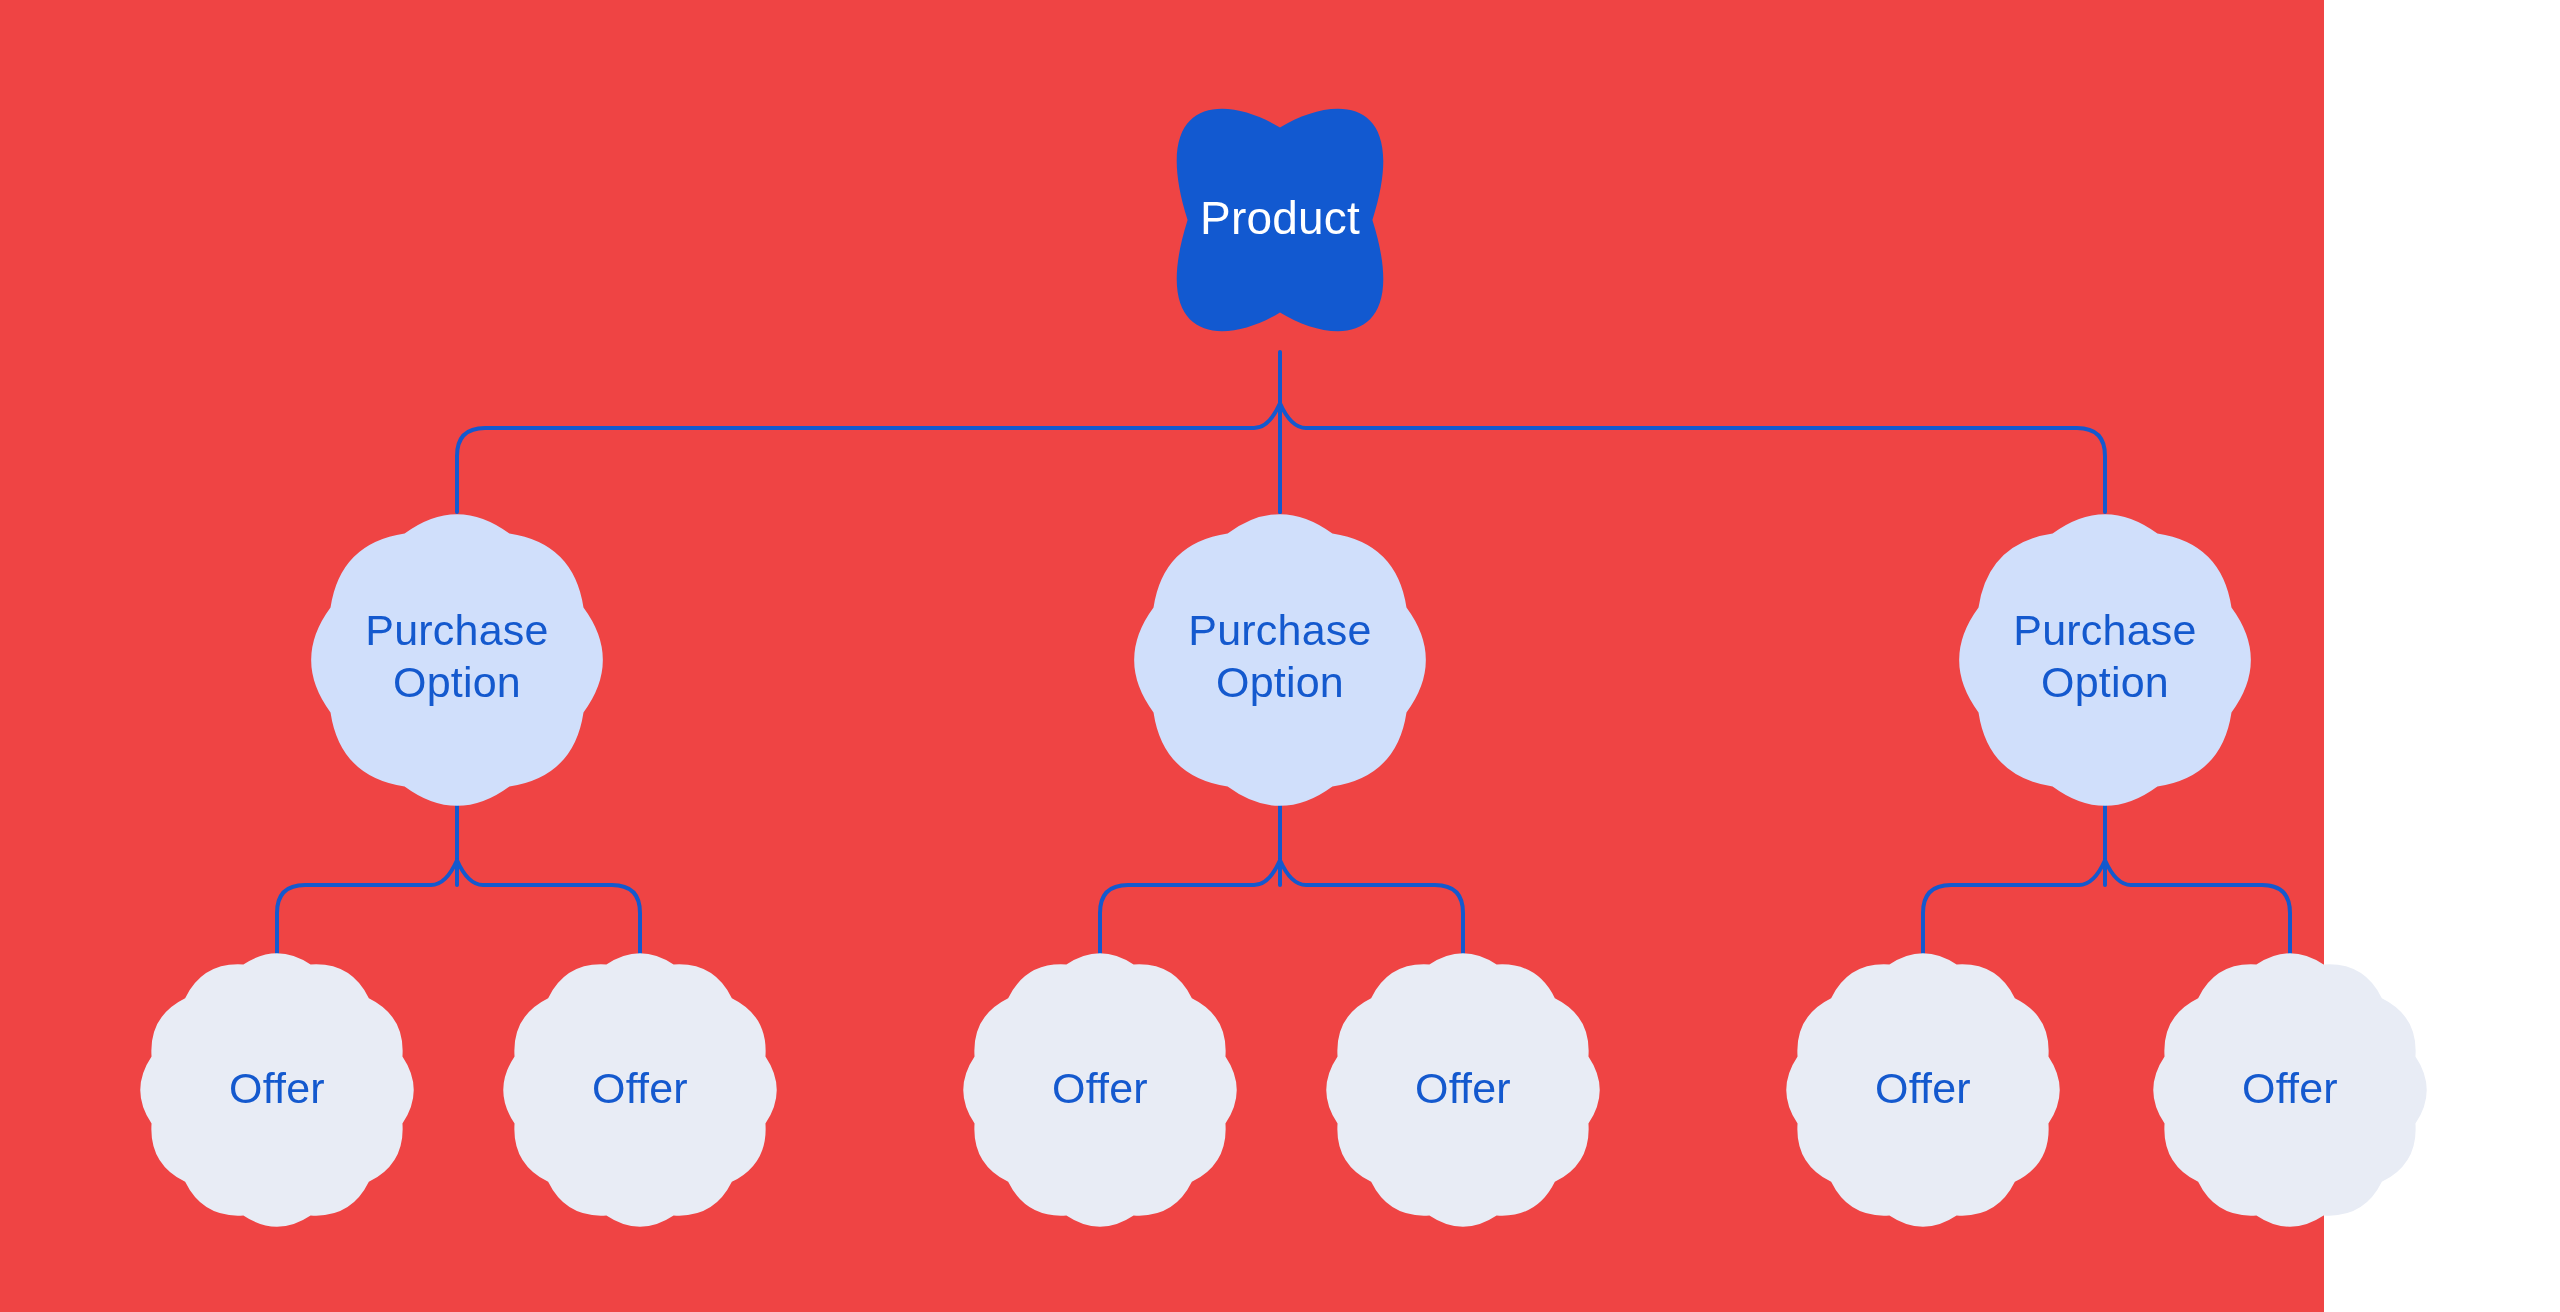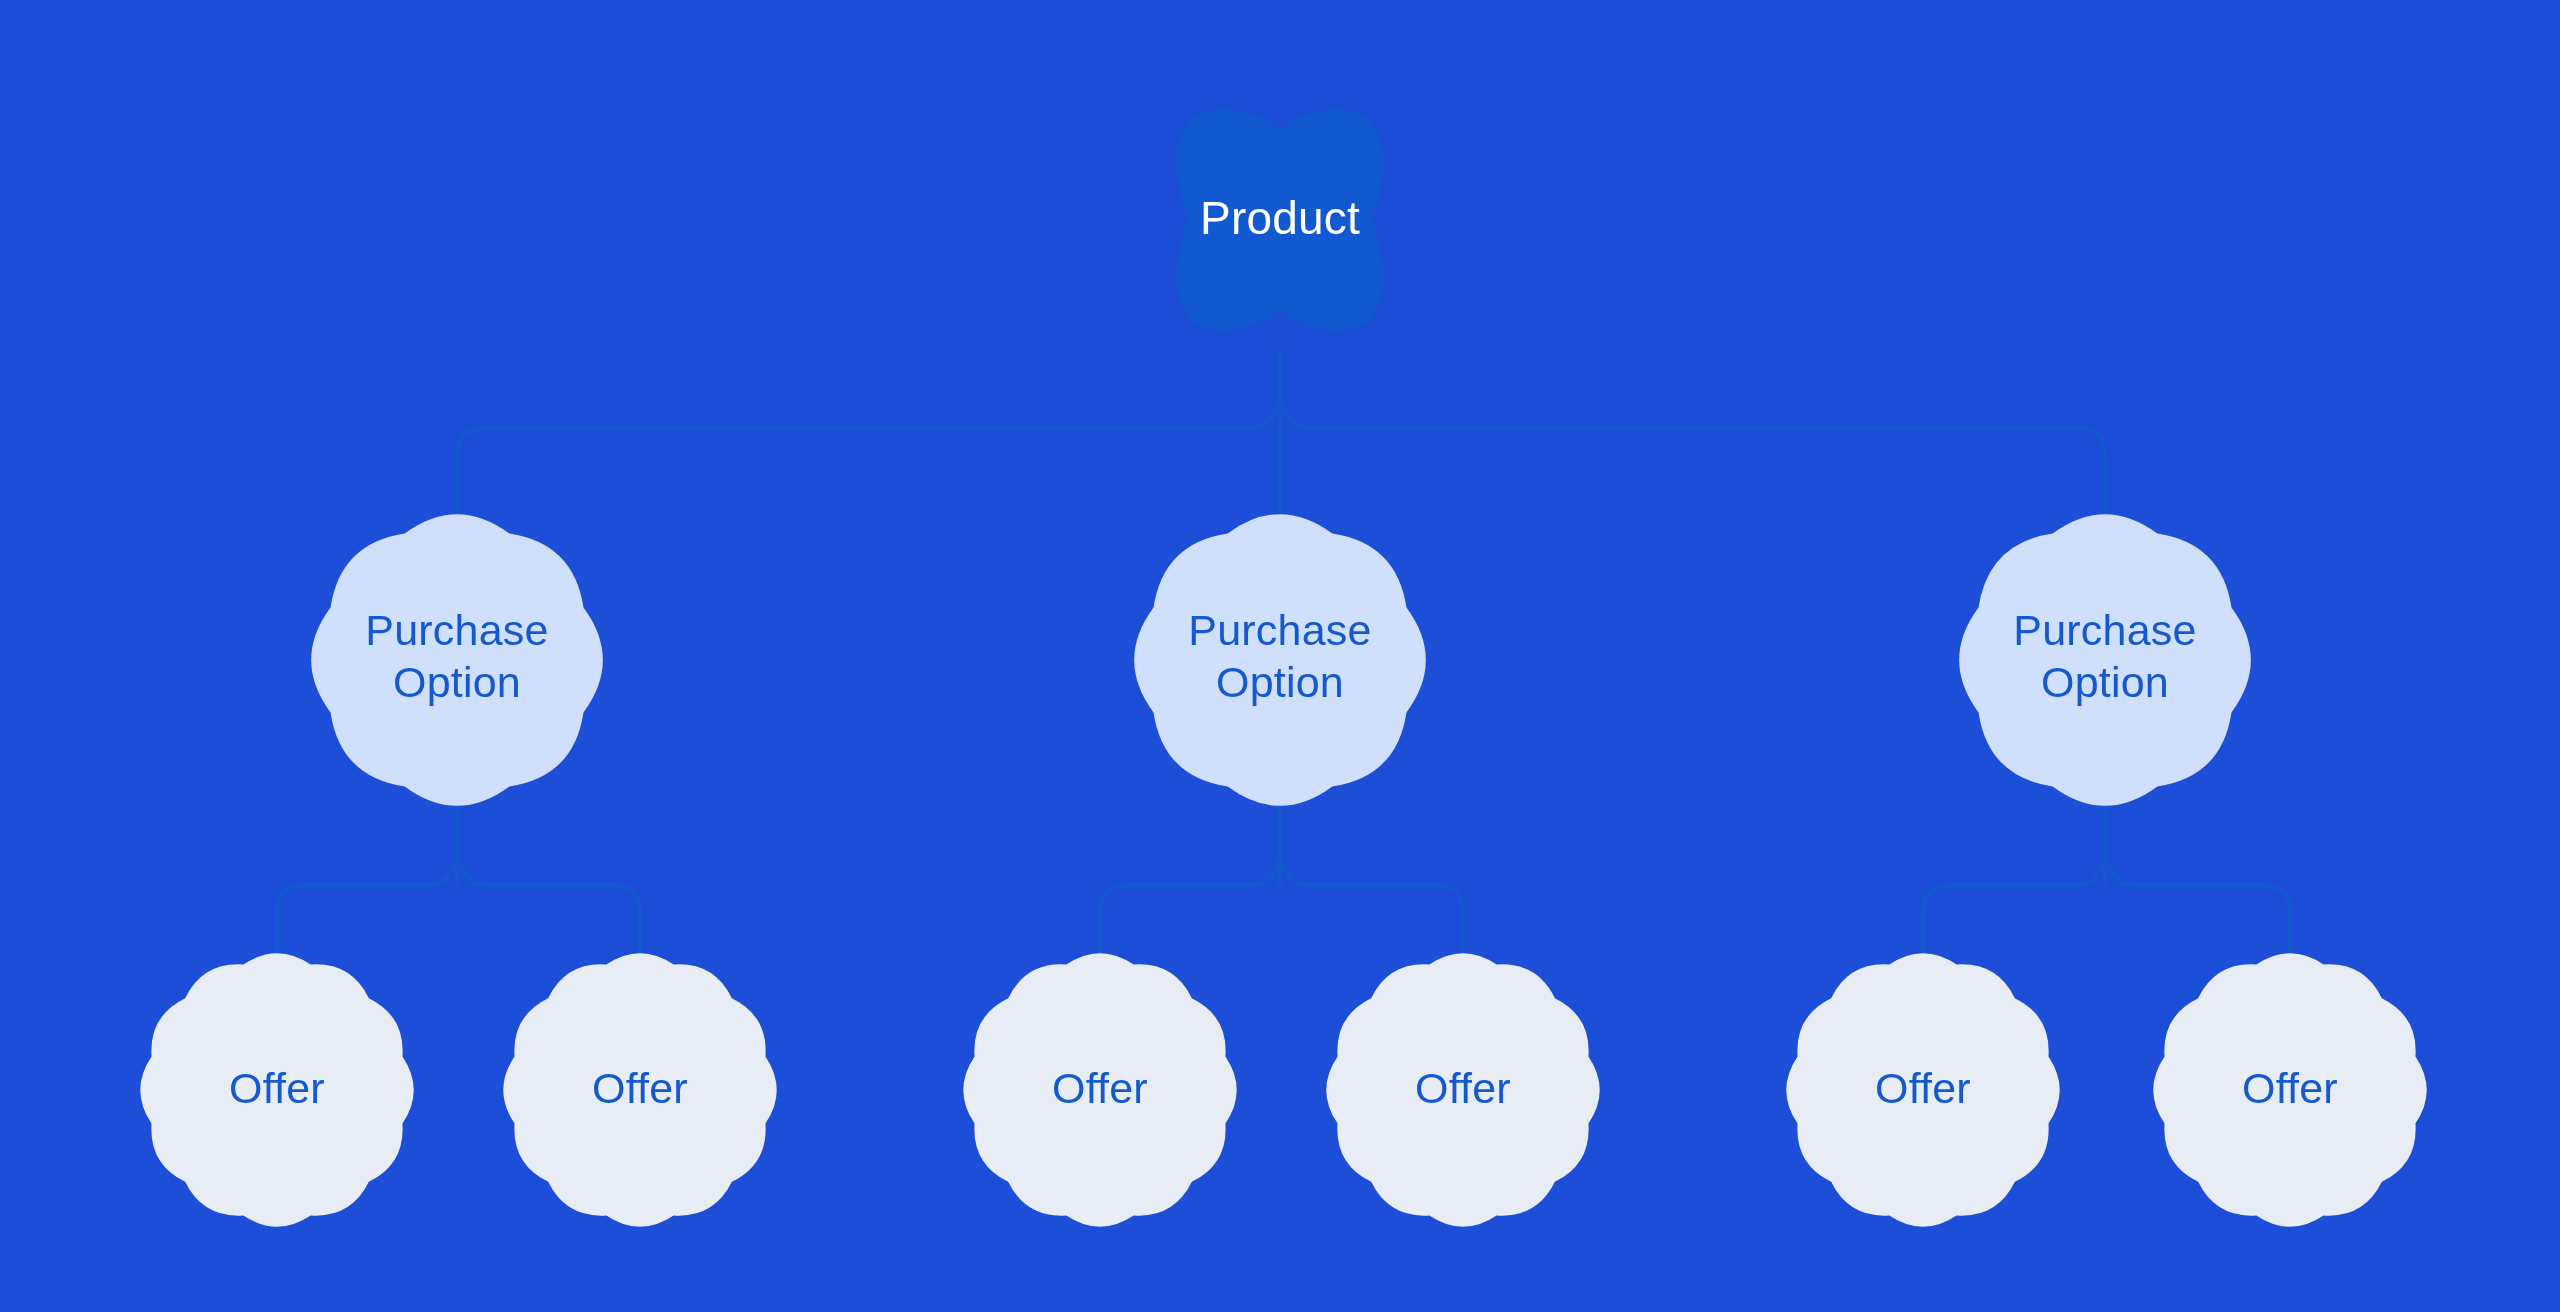--- a/index.html
+++ b/index.html
@@ -9,23 +9,23 @@
     background: #ffffff;
   }
   body {
     width: 2560px;
     height: 1312px;
     font-family: "Liberation Sans", sans-serif;
     overflow: hidden;
   }
   #diagram-root {
     position: relative;
-    width: 2560px;
+    width: 2324px;
     height: 1312px;
-    background: #1d4ed8;
+    background: #ef4444;
   }
   #diagram-svg {
     position: absolute;
     top: 0;
     left: 0;
     width: 2560px;
     height: 1312px;
     display: block;
   }
   .node-label {

